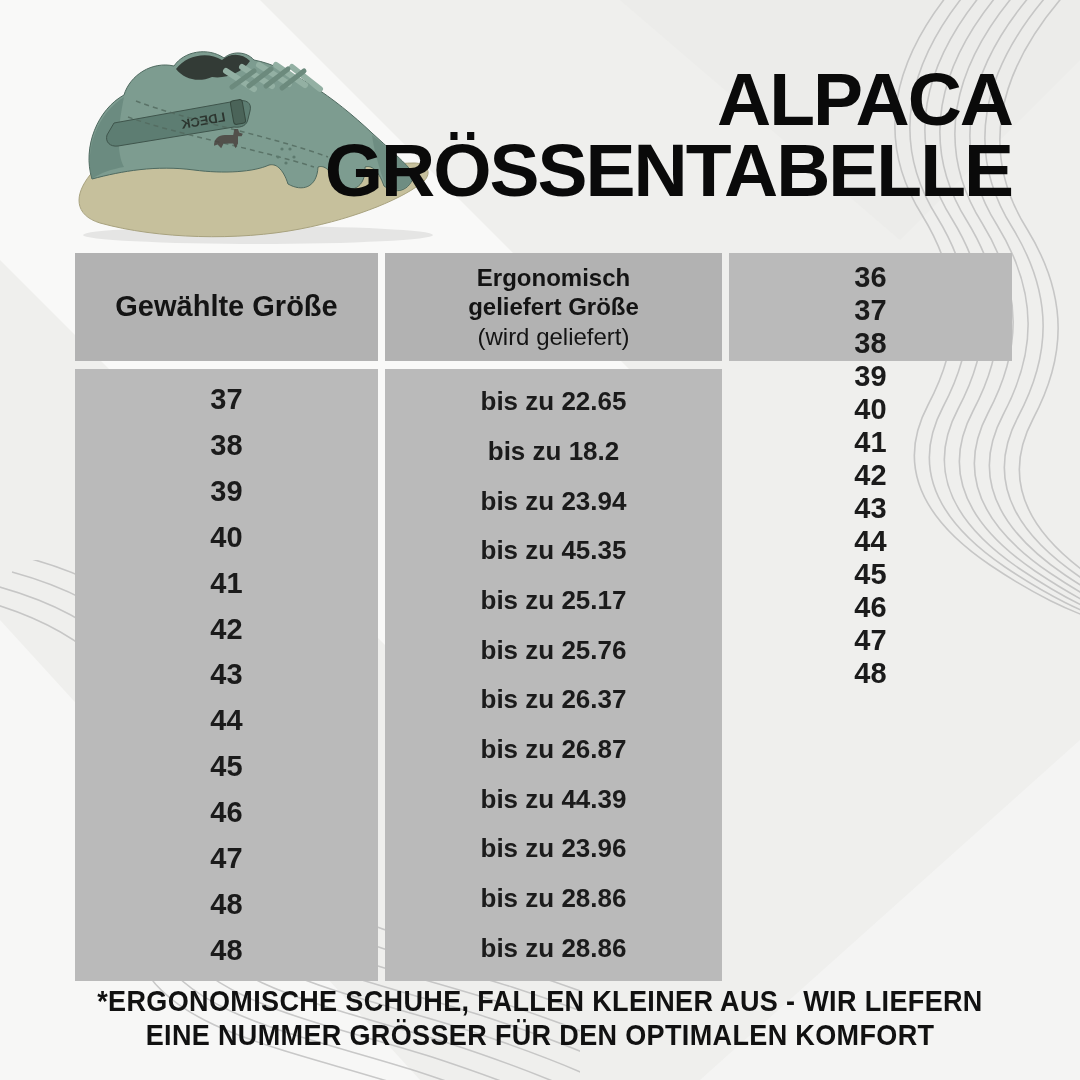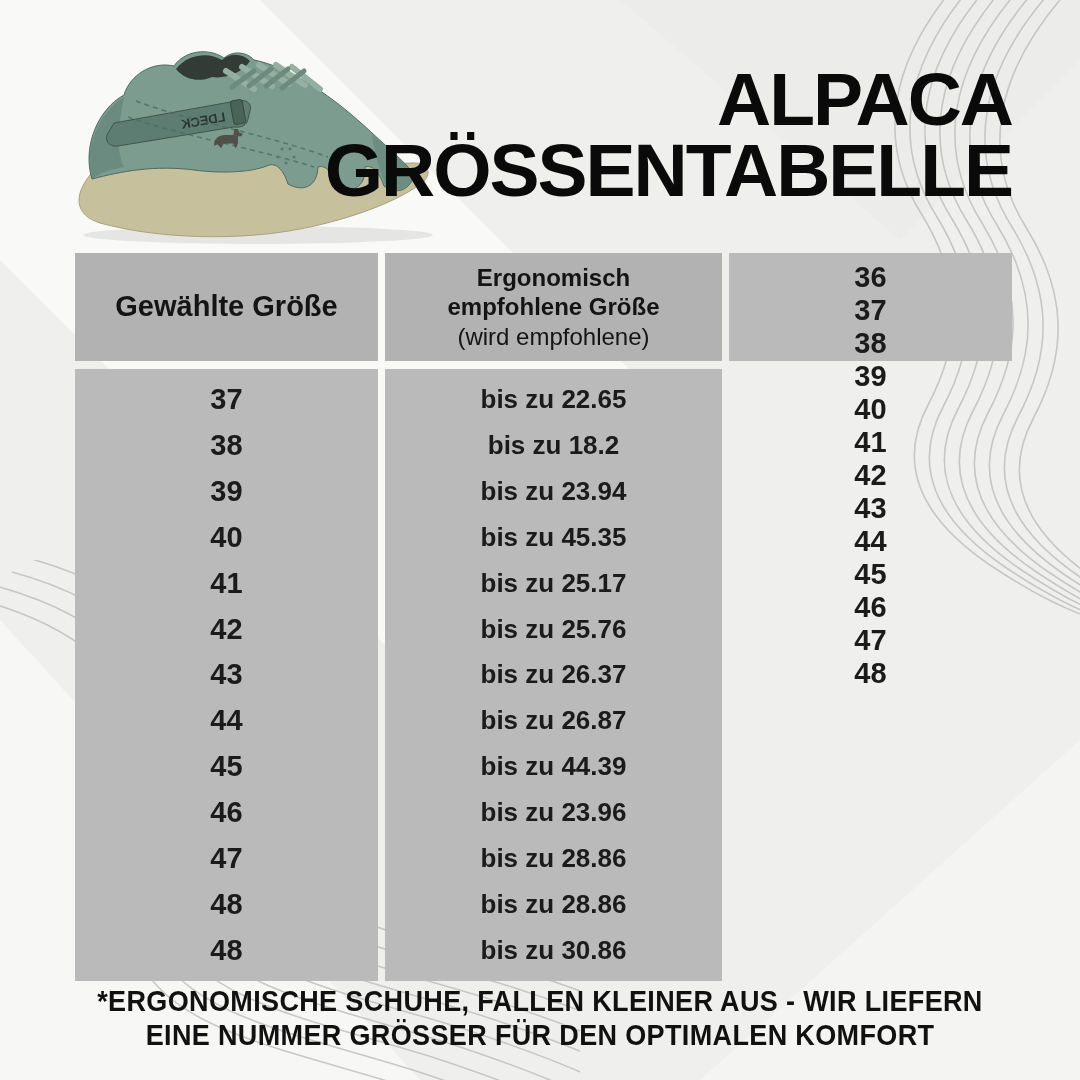--- a/index.html
+++ b/index.html
@@ -112,22 +112,22 @@
     <div>ALPACA</div>
     <div>GRÖSSENTABELLE</div>
   </div>
 
   <div class="size-table">
     <div class="th th1">
       <div class="b">Gewählte Größe</div>
     </div>
     <div class="th th2">
       <div class="b">Ergonomisch</div>
-      <div class="b">empfohlene Größe</div>
-      <div class="r">(wird empfohlene)</div>
+      <div class="b">geliefert Größe</div>
+      <div class="r">(wird geliefert)</div>
     </div>
     <div class="tbody-col c-shop">
         <div class="cell">36</div>
         <div class="cell">37</div>
         <div class="cell">38</div>
         <div class="cell">39</div>
         <div class="cell">40</div>
         <div class="cell">41</div>
         <div class="cell">42</div>
         <div class="cell">43</div>
@@ -158,21 +158,20 @@
         <div class="cell">bis zu 23.94</div>
         <div class="cell">bis zu 45.35</div>
         <div class="cell">bis zu 25.17</div>
         <div class="cell">bis zu 25.76</div>
         <div class="cell">bis zu 26.37</div>
         <div class="cell">bis zu 26.87</div>
         <div class="cell">bis zu 44.39</div>
         <div class="cell">bis zu 23.96</div>
         <div class="cell">bis zu 28.86</div>
         <div class="cell">bis zu 28.86</div>
-        <div class="cell">bis zu 30.86</div>
       </div>
   </div>
 
   <div class="footnote">
     <div>*ERGONOMISCHE SCHUHE, FALLEN KLEINER AUS - WIR LIEFERN</div>
     <div>EINE NUMMER GRÖSSER FÜR DEN OPTIMALEN KOMFORT</div>
   </div>
 
 </div>
 

